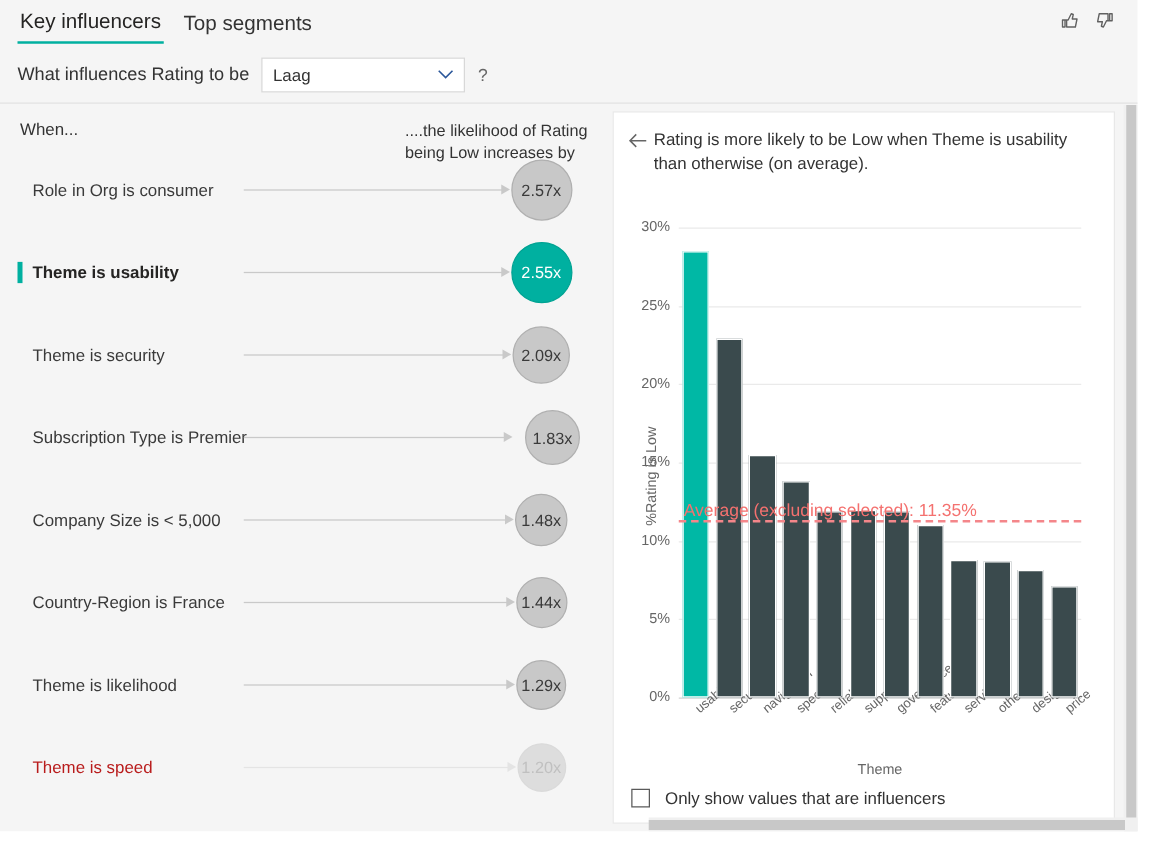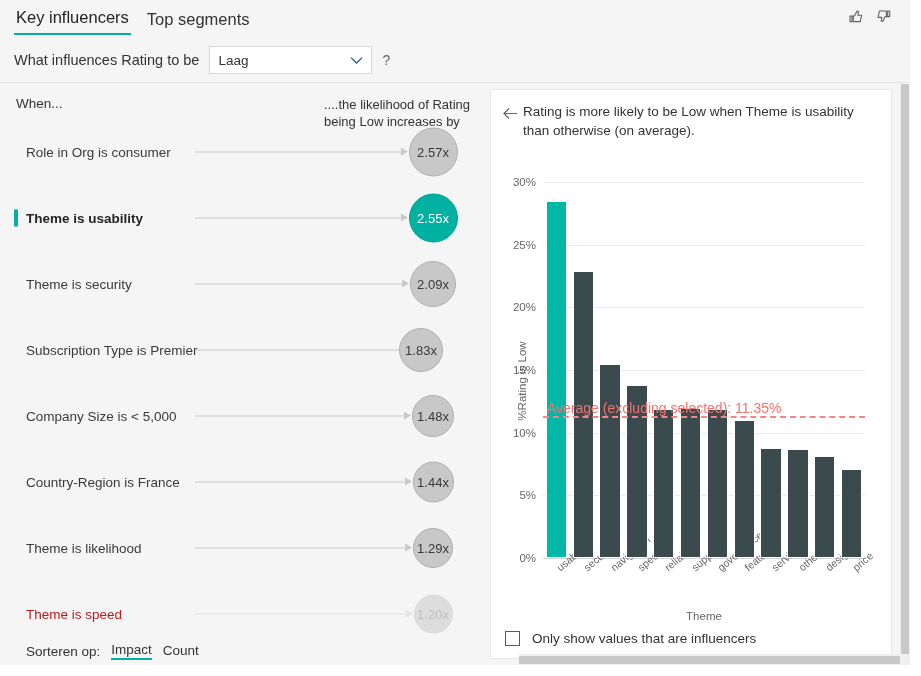--- a/index.html
+++ b/index.html
@@ -244,21 +244,21 @@
           <div class="bubble" style="width: 46px; height: 46px; left: 410px;">
             <span>2.09x</span>
           </div>
         </div>
         <div class="inf-row" style="top: 234px;">
           <div class="inf-label">Subscription Type is Premier</div>
           <div class="arrow" style="left: 195px; width: 215px;">
             <div class="shaft" style="width: 209px;"></div>
             <div class="head" style="left: 208px;"></div>
           </div>
-          <div class="bubble" style="width: 44px; height: 44px; left: 399px;">
+          <div class="bubble" style="width: 44px; height: 44px; left: 420px;">
             <span>1.83x</span>
           </div>
         </div>
         <div class="inf-row" style="top: 300px;">
           <div class="inf-label">Company Size is &lt; 5,000</div>
           <div class="arrow" style="left: 195px; width: 216px;">
             <div class="shaft" style="width: 210px;"></div>
             <div class="head" style="left: 209px;"></div>
           </div>
           <div class="bubble" style="width: 42px; height: 42px; left: 412px;">
@@ -290,25 +290,20 @@
           <div class="arrow" style="left: 195px; width: 217.5px;">
             <div class="shaft" style="width: 211.5px; background: rgb(228, 228, 228);"></div>
             <div class="head" style="left: 210.5px; border-left-color: rgb(228, 228, 228);"></div>
           </div>
           <div class="bubble faded" style="width: 39px; height: 39px; left: 413.5px;">
             <span>1.20x</span>
           </div>
         </div>
       </div>
 
-    <div class="sortbar">
-      <span class="lbl">Sorteren op:</span>
-      <span class="opt active">Impact</span>
-      <span class="opt">Count</span>
-    </div>
   </div>
 
   <div id="right">
     <span class="back-arrow">
       <svg width="15" height="13" viewBox="0 0 15 13">
           <path d="M14 6.5 L1.5 6.5 M6 1.5 L1 6.5 L6 11.5" fill="none" stroke="#666666" stroke-width="1.2"></path>
         </svg>
     </span>
     <div class="rtitle">Rating is more likely to be Low when Theme is usability than otherwise (on average).</div>
 

